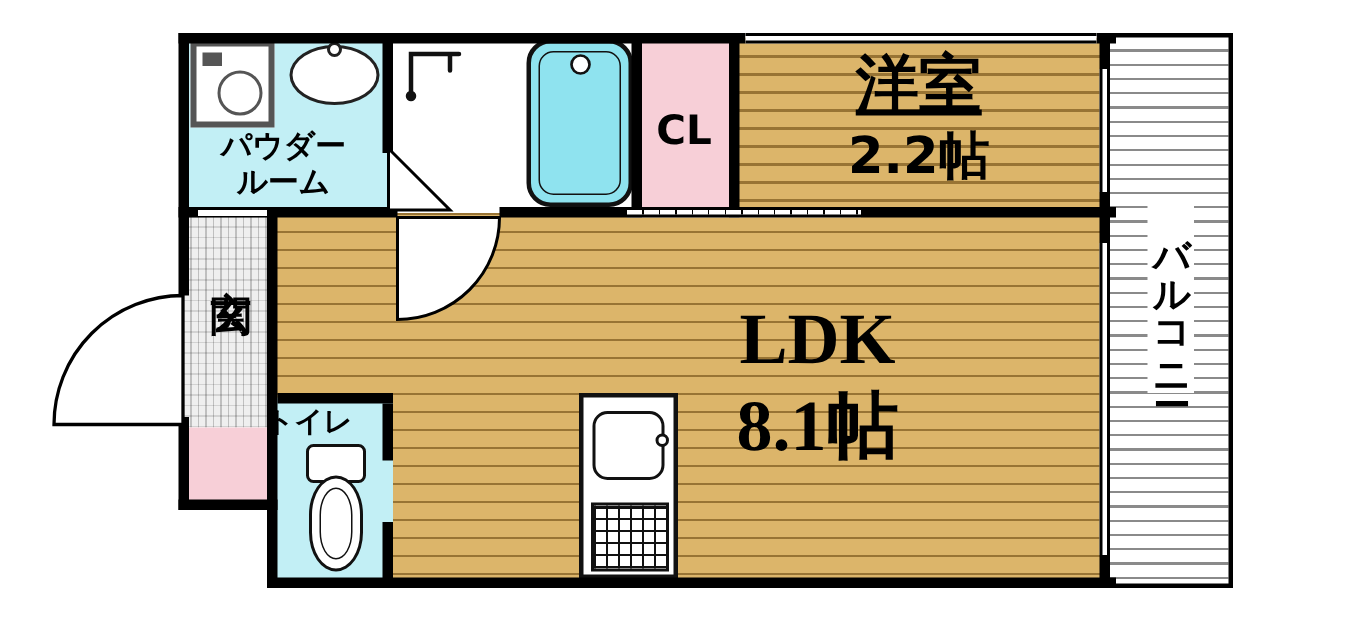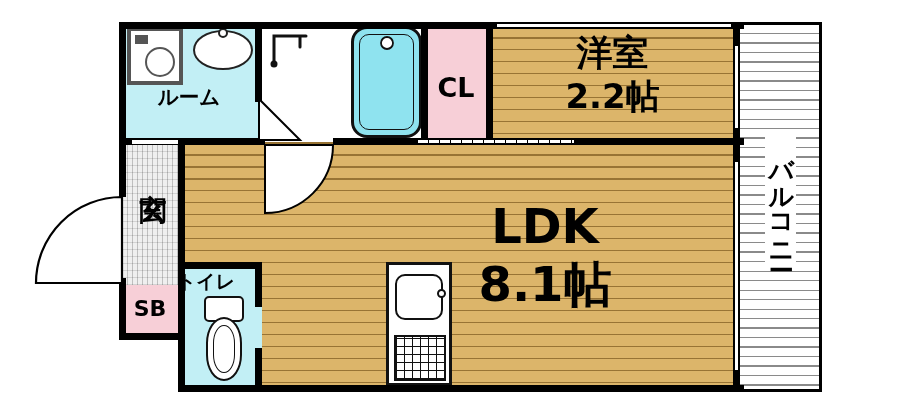--- a/index.html
+++ b/index.html
@@ -116,29 +116,29 @@
   <svg class="ovl" width="902" height="416" viewBox="0 0 902 416">
     <path d="M 122 283 L 36 283 A 86 86 0 0 1 122 197 Z" fill="#ffffff" stroke="#000" stroke-width="2.2"></path>
     <path d="M 265 145 L 265 213 A 68 68 0 0 0 333 145 Z" fill="#ffffff" stroke="#000" stroke-width="2"></path>
     <path d="M 259 99 L 259 140 L 300 140 Z" fill="#ffffff" stroke="#000" stroke-width="2"></path>
     <path d="M 274 62 L 274 36 L 306 36 M 300 36 L 300 47" fill="none" stroke="#111" stroke-width="3" stroke-linecap="round"></path>
     <circle cx="274" cy="64" r="3.5" fill="#111"></circle>
     <circle cx="387" cy="43" r="6" fill="#fff" stroke="#111" stroke-width="1.8"></circle>
   </svg>
 
   <div class="lbl" style="left:122px; top:86px; width:134px; font-size:20.5px;">
+    <span style="display:block;">パウダー</span>
     <span style="display:block;">ルーム</span>
   </div>
   <div class="lbl" style="left:423px; top:72px; width:66px; font-size:27px;">CL</div>
   <div class="lbl" style="left:490px; top:30px; width:245px; line-height:1.25;">
-    <span style="display:block; font-size:36px;">洋室</span>
+    <span style="display:block; font-size:42px;text-decoration:underline;">洋室</span>
     <span style="display:block; font-size:34px;">2.2帖</span>
   </div>
   <div class="lbl vtext" style="left:765px; top:136px; font-size:25px; background:#fff; padding:6px 1px;">バルコニー</div>
   <div class="lbl vtext" style="left:138px; top:172px; font-size:27px; letter-spacing:5px;">玄関</div>
-  <div class="lbl" style="left:119px; top:296px; width:62px; font-size:22px;">SB</div>
   <div class="lbl" style="left:168px; top:271px; width:76px; font-size:19px;">トイレ</div>
-  <div class="lbl" style="left:330px; top:198px; width:430px; line-height:1.2;">
+  <div class="lbl" style="left:330px; top:198px; width:430px; line-height:1.2;font-family:Liberation Serif, serif;">
     <span style="display:block; font-size:48px;">LDK</span>
     <span style="display:block; font-size:48px;">8.1帖</span>
   </div>
 
 </div>
 
 </body></html>

